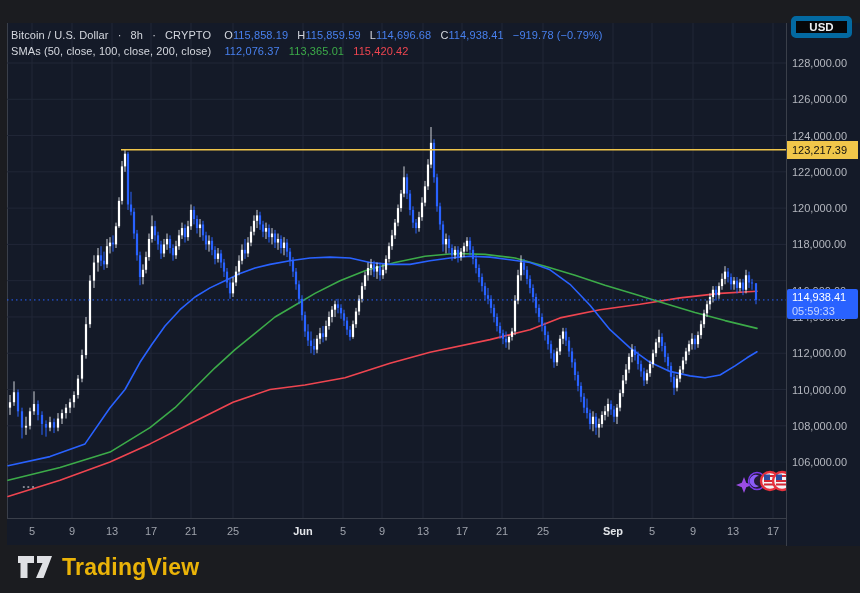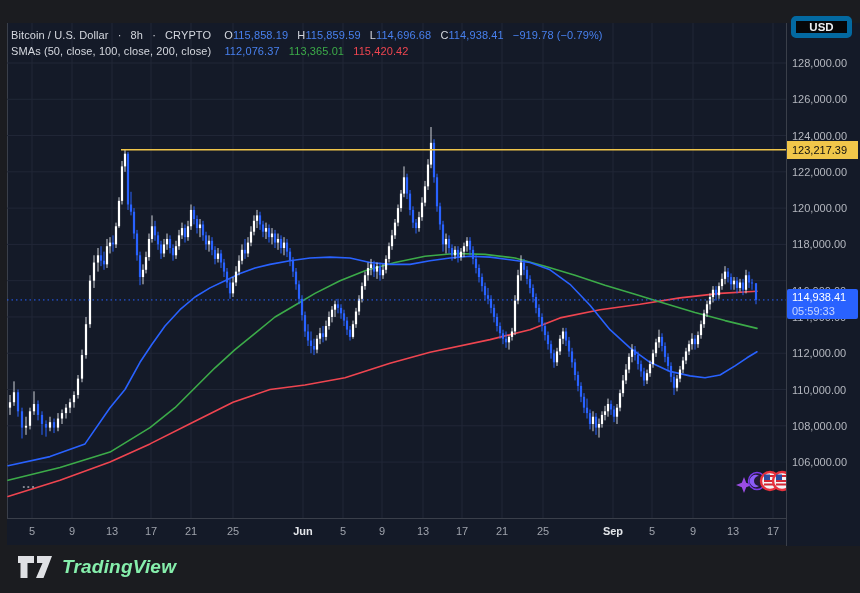--- a/index.html
+++ b/index.html
@@ -28,21 +28,21 @@
   #usd-button{position:absolute;left:791px;top:16px;width:61px;height:22px;background:#060709;
       border:5px solid #0369a1;border-radius:5px;color:#eceef2;font-size:11.5px;font-weight:bold;
       display:flex;align-items:center;justify-content:center;z-index:5;box-sizing:border-box;}
   #ath-label{position:absolute;left:787px;top:141px;width:71px;height:18px;background:#f0c64a;
       color:#101010;font-size:11px;display:flex;align-items:center;padding-left:5px;z-index:5;box-sizing:border-box;}
   #last-price-label{position:absolute;left:787px;top:289px;width:71px;height:30px;background:#2962ff;
       border-radius:2px;color:#ffffff;font-size:11px;line-height:14px;padding:1px 0 0 5px;z-index:6;box-sizing:border-box;}
   #last-price-label .countdown{color:rgba(255,255,255,.72);}
   #ellipsis{left:22px;top:476px;font-size:13px;font-weight:bold;color:#868993;letter-spacing:1px;z-index:4;}
   #logo{position:absolute;left:17px;top:553px;display:flex;align-items:center;gap:9px;z-index:4;}
-  #logo-text{color:#86efac;font-size:19px;font-weight:bold;letter-spacing:.2px;font-style:italic;}
+  #logo-text{color:#eab308;font-size:23px;font-weight:bold;letter-spacing:.2px;}
 </style>
 </head>
 <body>
 
 <div id="stage">
   <div class="pane"></div>
   <div class="right-axis"></div>
   <div class="time-axis"></div>
 
   <svg id="chart-svg" width="860" height="593" viewBox="0 0 860 593">

